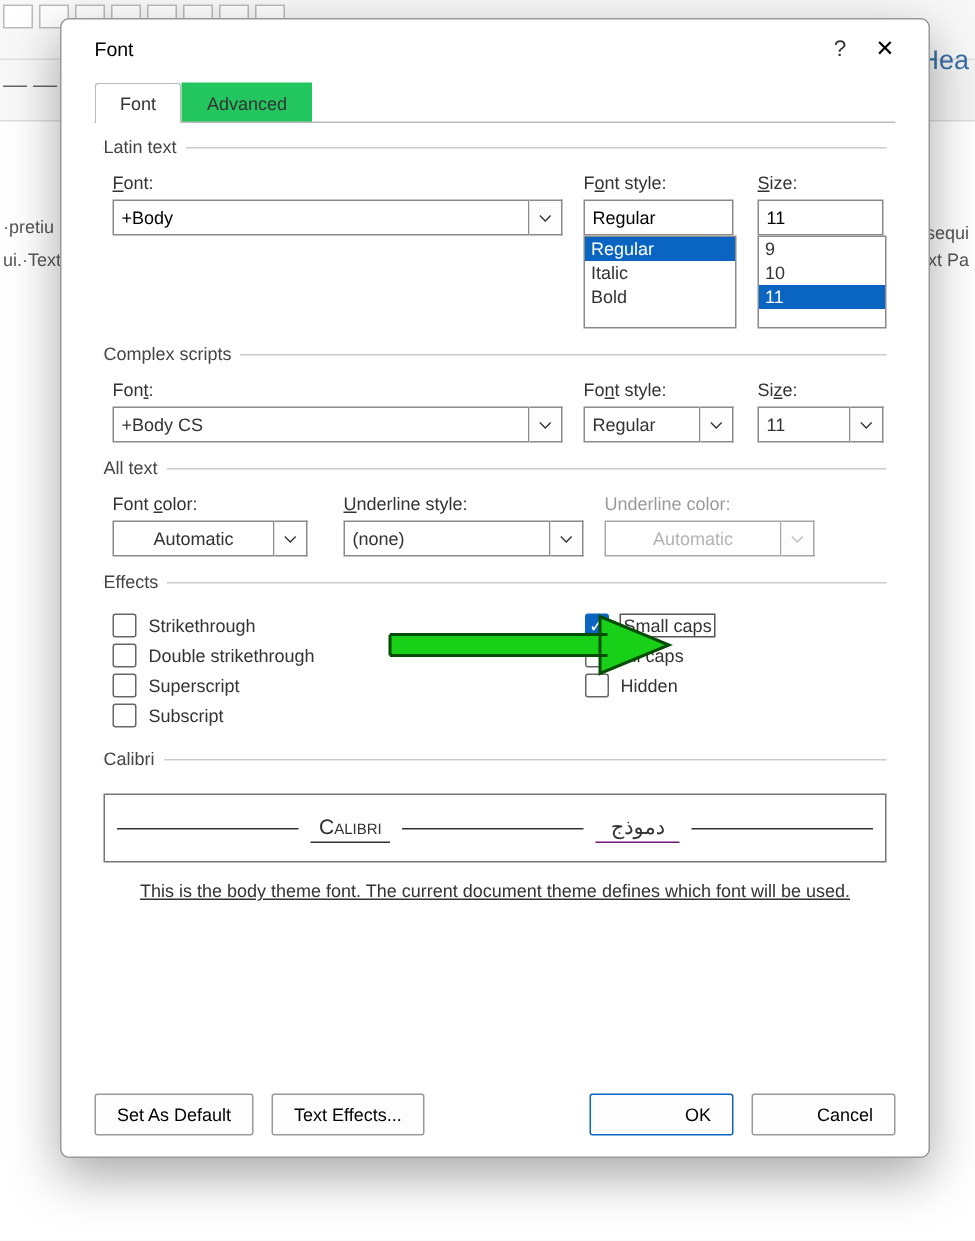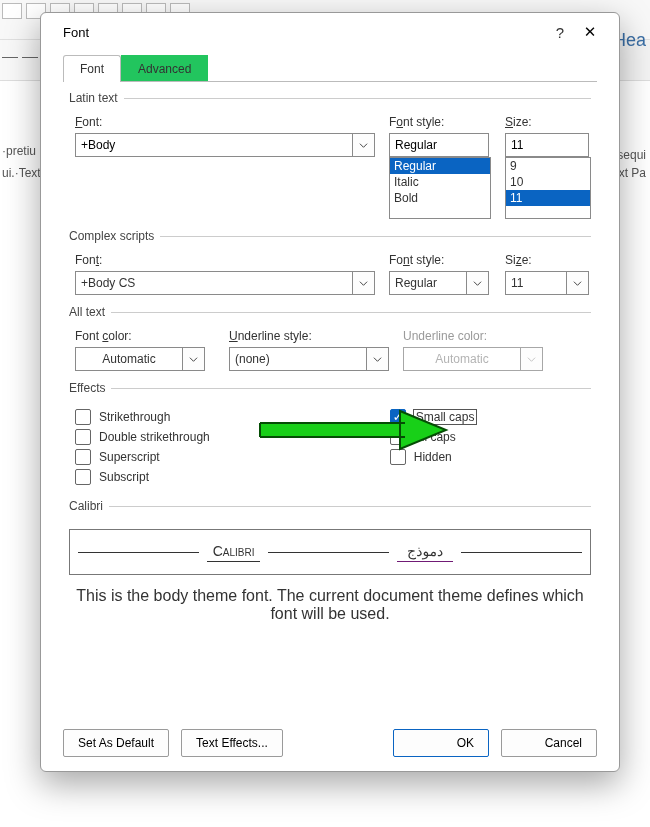--- a/index.html
+++ b/index.html
@@ -43,21 +43,21 @@
   .disabled { color:#9a9a9a; }
   .chkrow { display:flex; align-items:center; gap:8px; margin:4px 0; }
   .chkbox { width:16px; height:16px; border:1px solid #666; border-radius:2px; background:#fff; display:flex; align-items:center; justify-content:center;}
   .chkbox.checked { background:#0a64c2; border-color:#0a64c2; }
   .chkbox.checked::after { content:"✓"; color:#fff; font-size:12px; line-height:1; }
   .effects-cols { display:flex; gap:70px; margin-left:6px;}
   .preview-box { border:1px solid #777; height:46px; margin:6px 0 8px 0; display:flex; align-items:center; }
   .pv-line { flex:1; border-bottom:1px solid #333; margin:0 8px; height:0; }
   .pv-text { font-size:14px; font-variant:small-caps; padding:0 6px 2px 6px; border-bottom:1px solid #333;}
   .pv-text2{ font-size:14px; padding:0 10px 2px 10px; border-bottom:1px solid #701a75;}
-  .note { font-size:16px; color:#333; text-align:center; padding:4px 0 8px 0;}
+  .note { font-size:12px; color:#333; text-align:center; padding:4px 0 8px 0;text-decoration:underline;}
   .btnbar { position:absolute; bottom:14px; left:22px; right:22px; display:flex; gap:12px; }
   .btn { border:1px solid #9a9a9a; background:#fdfdfd; padding:6px 14px; font-size:12px; border-radius:2px; cursor:default; min-width:96px; text-align:right;}
   .btn.primary { border:1.5px solid #0a64c2; }
   .spacer { flex:1; }
   .arrow { position:absolute; pointer-events:none; }
   .boxhl { outline:1px solid #555; }
 </style>
 </head>
 <body>
 

